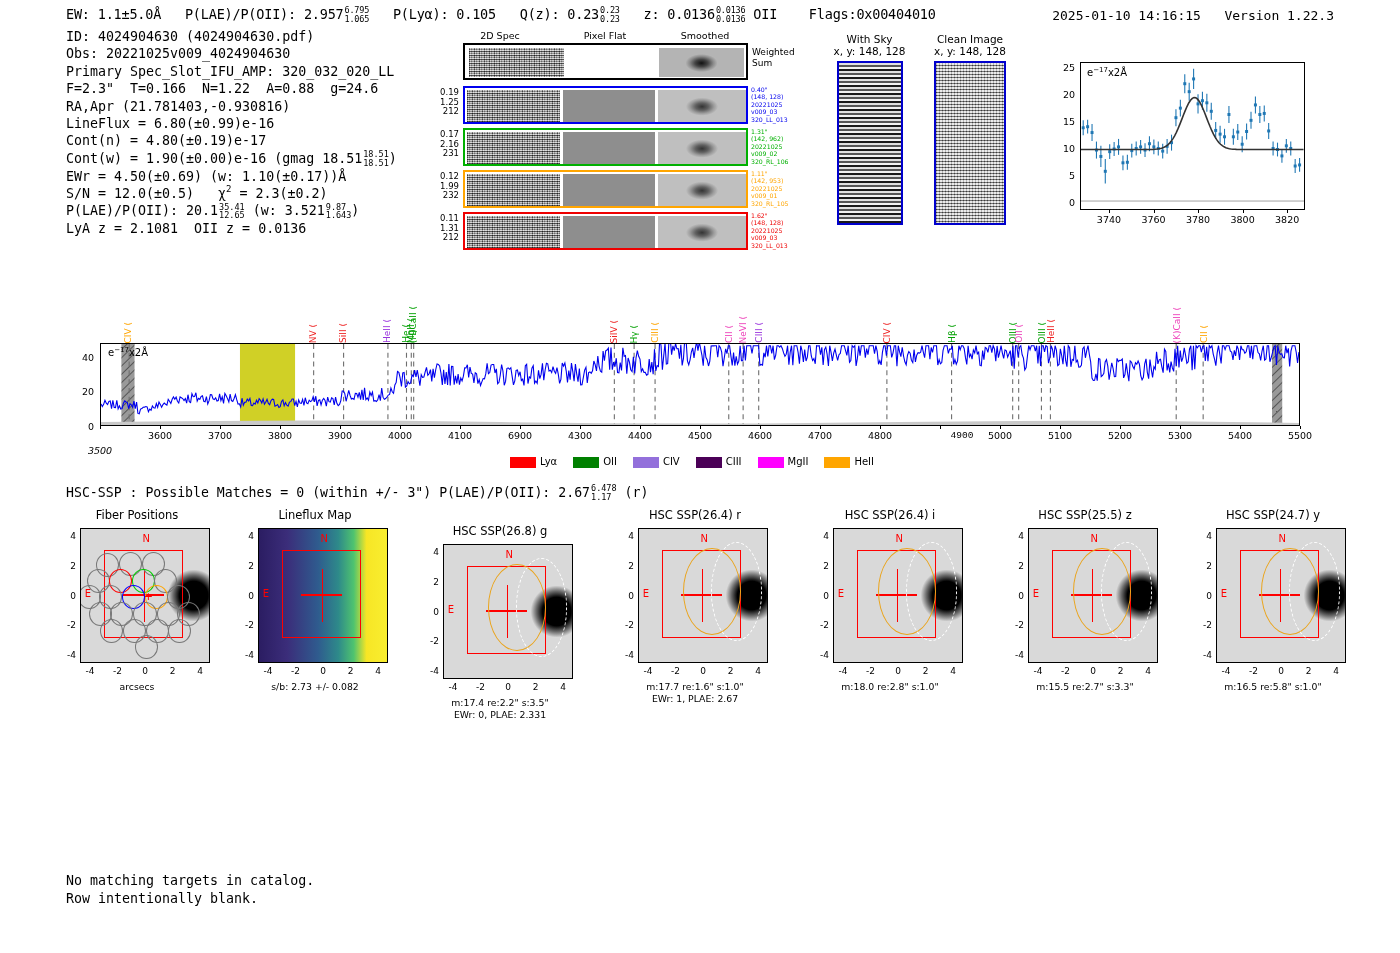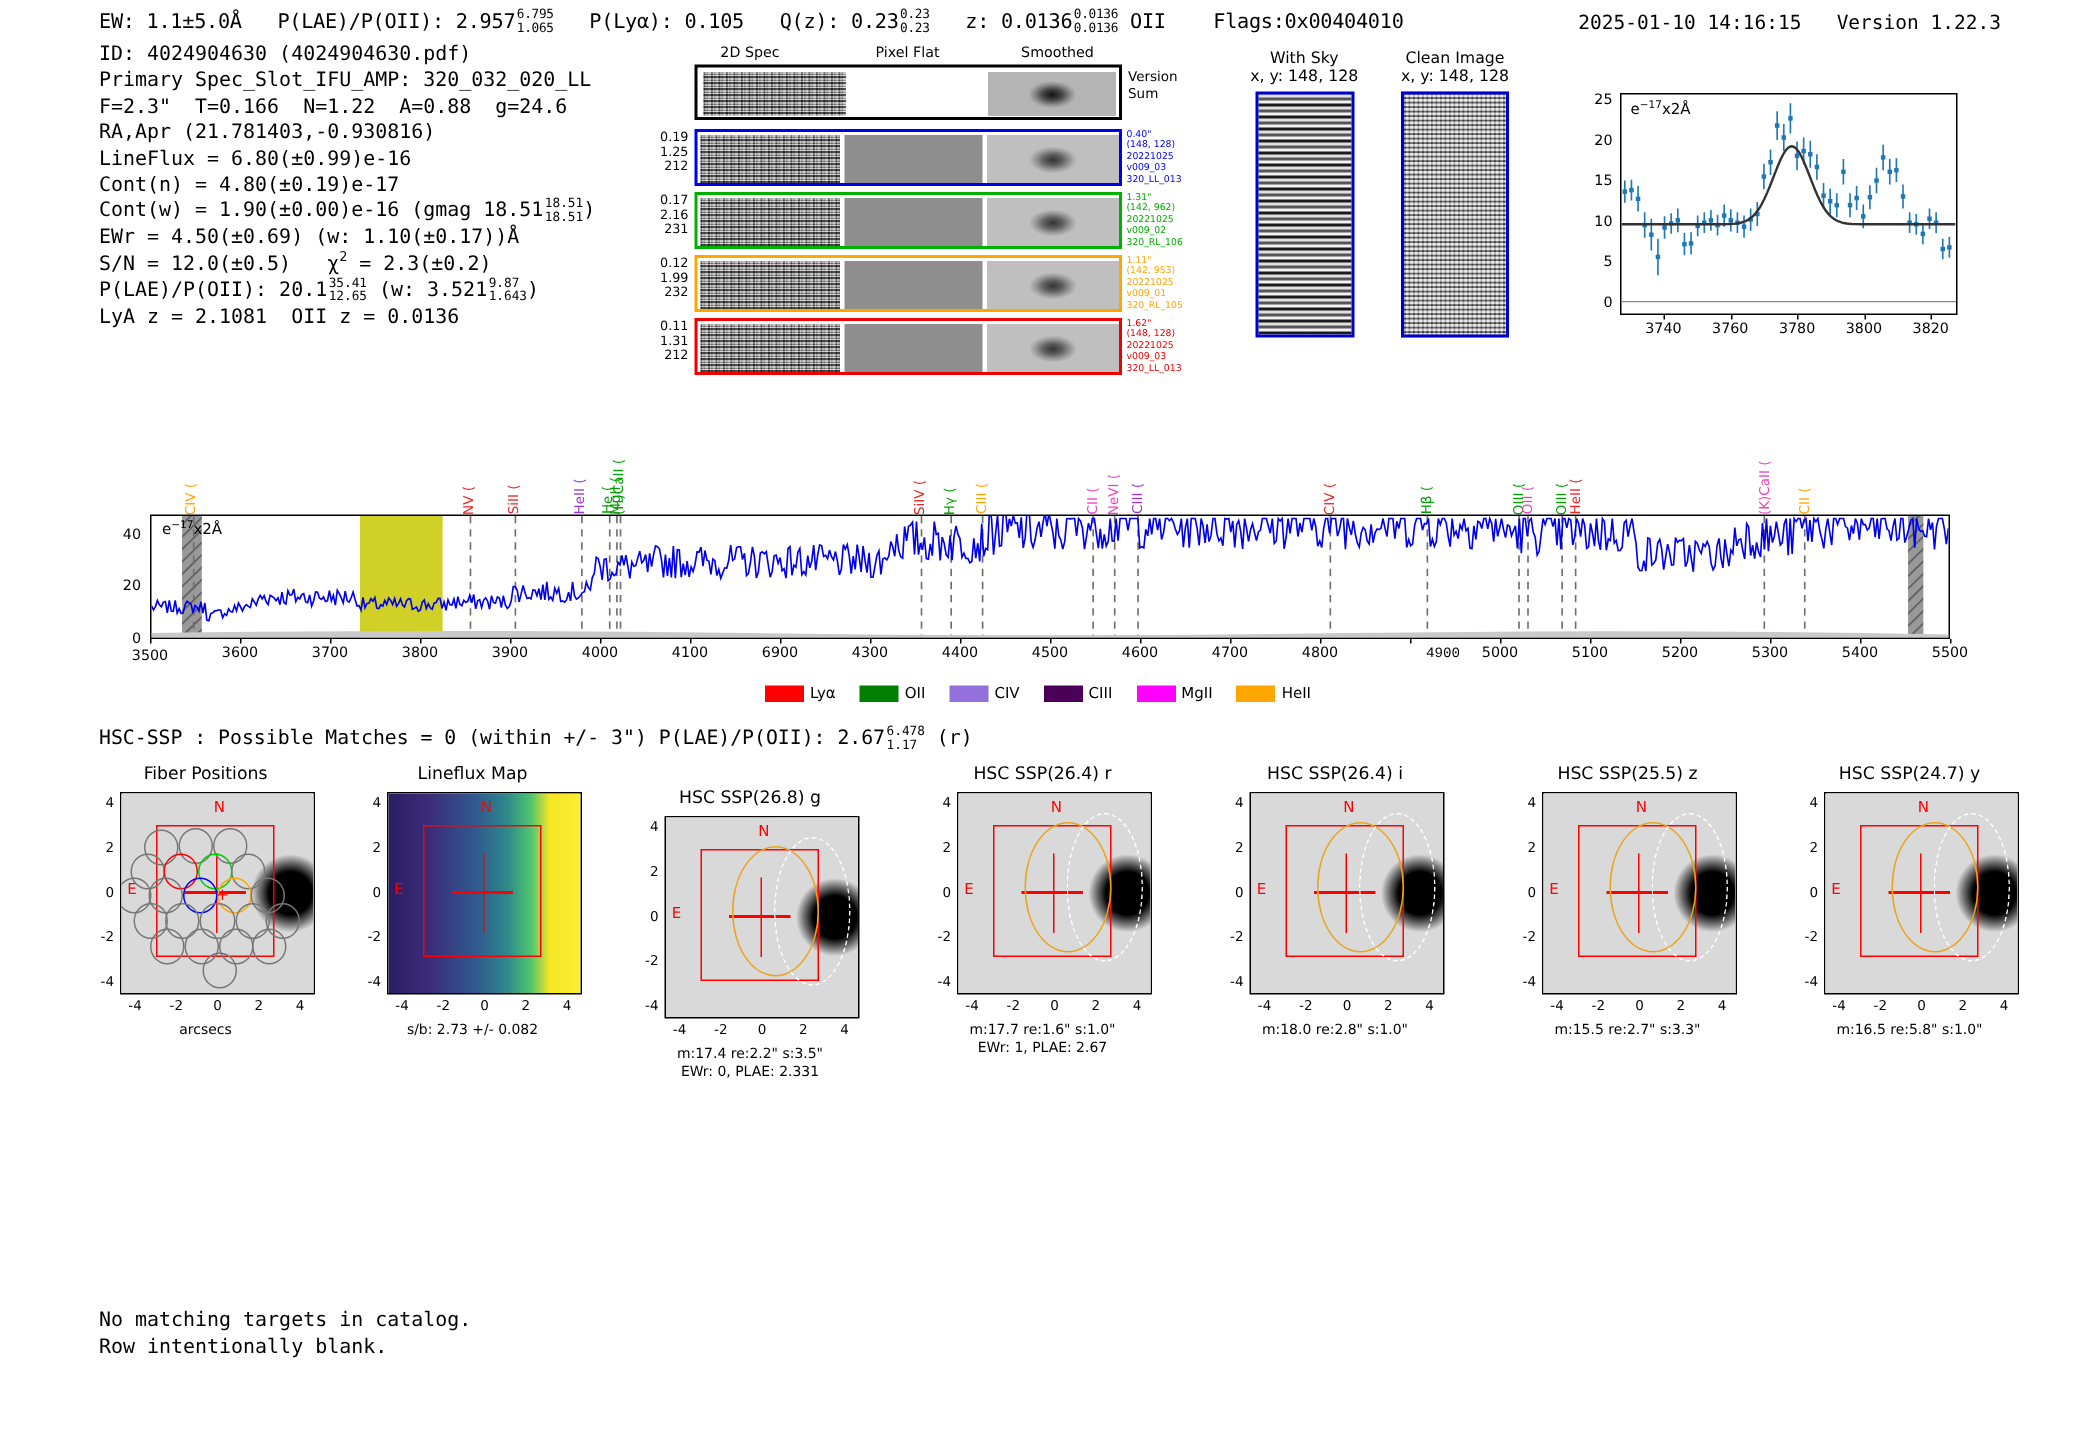--- a/index.html
+++ b/index.html
@@ -90,20 +90,21 @@
   &nbsp;&nbsp;
   <span>Flags:0x00404010</span>
 </div>
 <div class="abs mono nw" id="hdr-right">
   <span>2025-01-10 14:16:15</span>&nbsp;&nbsp;
   <span>Version 1.22.3</span>
 </div>
 
 <div class="abs mono" id="info">
   <div>ID: 4024904630 (4024904630.pdf)</div>
+  <div>Obs: 20221025v009_4024904630</div>
   <div>Primary Spec_Slot_IFU_AMP: 320_032_020_LL</div>
   <div>F=2.3"  T=0.166  N=1.22  A=0.88  g=24.6</div>
   <div>RA,Apr (21.781403,-0.930816)</div>
   <div>LineFlux = 6.80(±0.99)e-16</div>
   <div>Cont(n) = 4.80(±0.19)e-17</div>
   <div><span>Cont(w) = 1.90(±0.00)e-16 (gmag 18.51</span><span class="stack"><span style="display:block">18.51</span><span style="display:block">18.51</span></span><span>)</span></div>
   <div>EWr = 4.50(±0.69) (w: 1.10(±0.17))Å</div>
   <div><span>S/N = 12.0(±0.5)   χ</span><sup class="f" style="font-size:9px">2</sup><span> = 2.3(±0.2)</span></div>
   <div><span>P(LAE)/P(OII): 20.1</span><span class="stack"><span style="display:block">35.41</span><span style="display:block">12.65</span></span><span> (w: 3.521</span><span class="stack"><span style="display:block">9.87</span><span style="display:block">1.643</span></span><span>)</span></div>
   <div>LyA z = 2.1081  OII z = 0.0136</div>
@@ -111,21 +112,21 @@
 
 <div class="abs" id="spec2d" style="left:455px;top:30px;width:360px;height:225px;">
   <div class="sp-title" style="left:0px;top:0px;width:90px;">2D Spec</div>
   <div class="sp-title" style="left:105px;top:0px;width:90px;">Pixel Flat</div>
   <div class="sp-title" style="left:205px;top:0px;width:90px;">Smoothed</div>
 
   <div class="abs" style="left:8px;top:13px;width:285px;height:37px;border:2px solid #000;box-sizing:border-box;background:#fff;">
     <div class="imgbox noise noise-a" style="left:4px;top:3px;width:95px;height:29px;"></div>
     <div class="imgbox smooth" style="left:194px;top:3px;width:85px;height:29px;"></div>
   </div>
-  <div class="abs" style="left:297px;top:17px;font-size:9px;line-height:11px;white-space:pre;">Version
+  <div class="abs" style="left:297px;top:17px;font-size:9px;line-height:11px;white-space:pre;">Weighted
 Sum</div>
 
   <div class="abs" id="spec2d-rows" style="left:0;top:56px;width:360px;height:170px;">
       <div class="abs" style="left: 8px; top: 0px; width: 285px; height: 38px; border: 2px solid rgb(0, 0, 238); box-sizing: border-box; background: rgb(255, 255, 255);">
         <div class="imgbox noise noise-a" style="left:2px;top:2px;width:93px;height:32px;"></div>
         <div class="imgbox flat" style="left:98px;top:2px;width:92px;height:32px;"></div>
         <div class="imgbox smooth" style="left:193px;top:2px;width:88px;height:32px;opacity:.85"></div>
       </div>
       <div class="rowlab" style="left: -30px; top: 2px; width: 34px;">
         <div>0.19</div>
@@ -389,21 +390,21 @@
         <line x1="1077" y1="0" x2="1077" y2="83" stroke="#6e6e6e" stroke-width="1.1" stroke-dasharray="5,4"></line>
         <line x1="1104" y1="0" x2="1104" y2="83" stroke="#6e6e6e" stroke-width="1.1" stroke-dasharray="5,4"></line>
         <path d="M0 83 L0 80 Q 200 77 400 80 T 800 80 T 1200 81 L1200 83 Z" fill="#c9c9c9"></path>
         <path d="M0.00 61.34 L1.32 64.12 L2.64 61.86 L3.96 57.70 L5.28 60.64 L6.60 61.98 L7.92 58.80 L9.24 58.37 L10.56 66.22 L11.88 57.61 L13.20 64.96 L14.52 65.11 L15.84 57.65 L17.16 66.37 L18.48 63.33 L19.80 66.64 L21.12 66.25 L22.44 60.63 L23.76 58.29 L25.08 59.36 L26.40 60.00 L27.72 66.32 L29.04 61.15 L30.36 62.29 L31.68 65.01 L33.00 58.59 L34.32 66.28 L35.64 59.42 L36.96 71.14 L38.28 71.59 L39.60 66.68 L40.92 66.11 L42.24 64.81 L43.56 64.70 L44.88 64.13 L46.20 64.40 L47.52 69.43 L48.84 66.74 L50.16 67.91 L51.48 63.40 L52.80 65.31 L54.12 65.66 L55.44 61.03 L56.76 64.85 L58.08 59.40 L59.40 61.89 L60.72 64.87 L62.04 62.03 L63.36 60.56 L64.68 61.75 L66.00 62.56 L67.32 56.64 L68.64 58.71 L69.96 60.94 L71.28 56.65 L72.60 54.25 L73.92 56.58 L75.24 54.42 L76.56 58.60 L77.88 60.48 L79.20 54.20 L80.52 55.02 L81.84 55.90 L83.16 57.89 L84.48 55.93 L85.80 60.57 L87.12 51.96 L88.44 59.04 L89.76 60.06 L91.08 50.97 L92.40 54.04 L93.72 53.87 L95.04 49.95 L96.36 58.46 L97.68 55.58 L99.00 56.66 L100.32 53.70 L101.64 53.09 L102.96 58.67 L104.28 59.17 L105.60 53.87 L106.92 61.55 L108.24 58.03 L109.56 51.89 L110.88 52.02 L112.20 56.18 L113.52 56.99 L114.84 55.22 L116.16 58.40 L117.48 57.92 L118.80 51.06 L120.12 58.04 L121.44 54.15 L122.76 60.83 L124.08 50.66 L125.40 53.00 L126.72 55.97 L128.04 59.39 L129.36 51.26 L130.68 57.97 L132.00 58.80 L133.32 55.89 L134.64 51.91 L135.96 57.03 L137.28 61.55 L138.60 61.32 L139.92 64.48 L141.24 55.56 L142.56 62.77 L143.88 59.75 L145.20 59.58 L146.52 56.49 L147.84 58.28 L149.16 55.72 L150.48 62.98 L151.80 63.28 L153.12 60.57 L154.44 61.59 L155.76 57.63 L157.08 60.45 L158.40 56.03 L159.72 57.70 L161.04 60.48 L162.36 56.32 L163.68 61.64 L165.00 59.67 L166.32 56.59 L167.64 60.90 L168.96 62.16 L170.28 58.05 L171.60 56.49 L172.92 56.74 L174.24 63.75 L175.56 63.09 L176.88 62.13 L178.20 65.08 L179.52 64.20 L180.84 58.89 L182.16 57.33 L183.48 63.20 L184.80 59.99 L186.12 62.69 L187.44 63.70 L188.76 59.50 L190.08 59.08 L191.40 56.30 L192.72 56.35 L194.04 63.10 L195.36 58.69 L196.68 64.37 L198.00 57.25 L199.32 60.60 L200.64 60.84 L201.96 56.69 L203.28 63.03 L204.60 55.04 L205.92 60.37 L207.24 61.24 L208.56 57.57 L209.88 59.08 L211.20 58.18 L212.52 54.09 L213.84 59.34 L215.16 53.53 L216.48 63.43 L217.80 57.87 L219.12 57.15 L220.44 62.47 L221.76 57.62 L223.08 55.88 L224.40 57.86 L225.72 63.68 L227.04 54.48 L228.36 59.06 L229.68 59.52 L231.00 55.24 L232.32 56.00 L233.64 62.52 L234.96 54.44 L236.28 60.70 L237.60 63.18 L238.92 61.85 L240.24 57.98 L241.56 48.20 L242.88 48.15 L244.20 50.78 L245.52 58.70 L246.84 53.18 L248.16 47.46 L249.48 52.66 L250.80 56.31 L252.12 55.79 L253.44 56.63 L254.76 50.49 L256.08 50.73 L257.40 54.52 L258.72 49.66 L260.04 57.15 L261.36 46.91 L262.68 57.35 L264.00 45.01 L265.32 56.92 L266.64 55.26 L267.96 57.62 L269.28 49.21 L270.60 52.75 L271.92 49.37 L273.24 58.43 L274.56 58.02 L275.88 58.87 L277.20 57.19 L278.52 51.97 L279.84 58.02 L281.16 45.06 L282.48 54.49 L283.80 56.74 L285.12 55.90 L286.44 54.35 L287.76 52.33 L289.08 51.69 L290.40 45.15 L291.72 48.93 L293.04 50.52 L294.36 42.04 L295.68 39.31 L297.00 28.19 L298.32 29.12 L299.64 34.63 L300.96 43.58 L302.28 29.66 L303.60 29.27 L304.92 44.18 L306.24 43.01 L307.56 38.53 L308.88 40.67 L310.20 39.80 L311.52 31.59 L312.84 33.35 L314.16 26.84 L315.48 33.70 L316.80 26.73 L318.12 34.42 L319.44 42.62 L320.76 31.44 L322.08 34.31 L323.40 33.95 L324.72 28.59 L326.04 23.98 L327.36 31.96 L328.68 30.47 L330.00 26.31 L331.32 38.35 L332.64 25.49 L333.96 34.60 L335.28 26.37 L336.60 20.42 L337.92 20.97 L339.24 22.58 L340.56 30.00 L341.88 41.92 L343.20 26.35 L344.52 40.86 L345.84 28.69 L347.16 41.98 L348.48 20.51 L349.80 42.51 L351.12 22.97 L352.44 23.14 L353.76 41.77 L355.08 32.56 L356.40 40.34 L357.72 30.74 L359.04 41.61 L360.36 34.81 L361.68 37.88 L363.00 32.92 L364.32 24.52 L365.64 24.62 L366.96 21.19 L368.28 34.33 L369.60 23.64 L370.92 30.14 L372.24 30.85 L373.56 39.82 L374.88 29.40 L376.20 30.50 L377.52 40.59 L378.84 36.49 L380.16 42.56 L381.48 38.85 L382.80 35.40 L384.12 35.67 L385.44 30.40 L386.76 19.80 L388.08 30.41 L389.40 29.26 L390.72 21.59 L392.04 21.04 L393.36 21.03 L394.68 29.72 L396.00 25.47 L397.32 40.75 L398.64 39.26 L399.96 31.76 L401.28 21.05 L402.60 27.62 L403.92 42.32 L405.24 38.32 L406.56 25.26 L407.88 24.48 L409.20 25.87 L410.52 24.34 L411.84 33.25 L413.16 41.84 L414.48 37.71 L415.80 27.15 L417.12 26.69 L418.44 32.36 L419.76 28.39 L421.08 37.39 L422.40 35.99 L423.72 42.49 L425.04 22.30 L426.36 20.88 L427.68 40.50 L429.00 33.61 L430.32 35.01 L431.64 24.83 L432.96 22.21 L434.28 40.14 L435.60 37.95 L436.92 40.21 L438.24 27.00 L439.56 35.40 L440.88 30.91 L442.20 19.88 L443.52 37.02 L444.84 26.89 L446.16 19.79 L447.48 20.27 L448.80 27.67 L450.12 26.80 L451.44 29.21 L452.76 23.29 L454.08 27.84 L455.40 30.02 L456.72 24.28 L458.04 30.83 L459.36 40.31 L460.68 36.23 L462.00 19.54 L463.32 22.67 L464.64 19.51 L465.96 27.46 L467.28 39.34 L468.60 27.31 L469.92 36.48 L471.24 19.59 L472.56 27.98 L473.88 38.15 L475.20 20.62 L476.52 30.72 L477.84 38.71 L479.16 25.20 L480.48 41.85 L481.80 41.81 L483.12 34.40 L484.44 26.73 L485.76 23.89 L487.08 39.86 L488.40 29.29 L489.72 28.66 L491.04 29.99 L492.36 27.41 L493.68 17.45 L495.00 21.07 L496.32 27.51 L497.64 12.43 L498.96 23.31 L500.28 27.86 L501.60 28.89 L502.92 7.14 L504.24 16.97 L505.56 7.06 L506.88 6.19 L508.20 4.19 L509.52 26.34 L510.84 3.71 L512.16 26.41 L513.48 18.52 L514.80 23.16 L516.12 14.53 L517.44 29.17 L518.76 29.51 L520.08 18.97 L521.40 27.08 L522.72 3.81 L524.04 12.63 L525.36 11.90 L526.68 30.32 L528.00 14.31 L529.32 18.50 L530.64 26.42 L531.96 28.22 L533.28 13.14 L534.60 30.15 L535.92 14.15 L537.24 6.75 L538.56 12.60 L539.88 15.43 L541.20 28.22 L542.52 25.39 L543.84 29.02 L545.16 28.92 L546.48 31.97 L547.80 31.12 L549.12 15.33 L550.44 28.82 L551.76 18.59 L553.08 30.99 L554.40 5.28 L555.72 27.54 L557.04 22.17 L558.36 23.10 L559.68 -5.83 L561.00 2.04 L562.32 26.40 L563.64 12.27 L564.96 -0.55 L566.28 20.62 L567.60 20.18 L568.92 -3.53 L570.24 -4.94 L571.56 11.01 L572.88 1.93 L574.20 6.85 L575.52 -0.46 L576.84 4.89 L578.16 4.73 L579.48 14.99 L580.80 0.83 L582.12 21.90 L583.44 14.78 L584.76 -5.37 L586.08 -3.69 L587.40 17.28 L588.72 21.35 L590.04 16.26 L591.36 8.22 L592.68 3.90 L594.00 14.20 L595.32 4.75 L596.64 -2.53 L597.96 6.92 L599.28 -1.89 L600.60 4.60 L601.92 11.31 L603.24 22.32 L604.56 1.73 L605.88 13.57 L607.20 16.29 L608.52 22.54 L609.84 17.52 L611.16 1.97 L612.48 1.73 L613.80 1.94 L615.12 1.73 L616.44 1.73 L617.76 13.53 L619.08 1.73 L620.40 3.50 L621.72 8.33 L623.04 22.67 L624.36 14.04 L625.68 4.89 L627.00 9.93 L628.32 1.73 L629.64 1.73 L630.96 12.12 L632.28 21.99 L633.60 8.84 L634.92 22.34 L636.24 12.61 L637.56 20.59 L638.88 17.52 L640.20 1.73 L641.52 17.05 L642.84 17.16 L644.16 1.73 L645.48 16.91 L646.80 1.73 L648.12 1.73 L649.44 1.73 L650.76 1.73 L652.08 9.77 L653.40 1.73 L654.72 1.73 L656.04 1.73 L657.36 1.73 L658.68 1.73 L660.00 21.80 L661.32 20.99 L662.64 21.74 L663.96 9.14 L665.28 13.58 L666.60 1.73 L667.92 12.64 L669.24 1.73 L670.56 1.73 L671.88 9.73 L673.20 1.73 L674.52 16.04 L675.84 11.35 L677.16 1.73 L678.48 1.73 L679.80 3.21 L681.12 1.73 L682.44 4.54 L683.76 9.13 L685.08 12.56 L686.40 10.41 L687.72 1.73 L689.04 21.25 L690.36 8.39 L691.68 1.73 L693.00 21.67 L694.32 1.73 L695.64 1.73 L696.96 1.73 L698.28 8.57 L699.60 20.15 L700.92 1.73 L702.24 6.99 L703.56 18.31 L704.88 5.72 L706.20 17.45 L707.52 13.44 L708.84 1.73 L710.16 1.73 L711.48 12.27 L712.80 16.99 L714.12 14.97 L715.44 20.29 L716.76 1.73 L718.08 2.10 L719.40 1.73 L720.72 10.97 L722.04 3.40 L723.36 21.46 L724.68 5.75 L726.00 3.15 L727.32 10.41 L728.64 22.46 L729.96 1.73 L731.28 8.56 L732.60 17.37 L733.92 9.36 L735.24 5.20 L736.56 11.28 L737.88 16.77 L739.20 10.94 L740.52 9.71 L741.84 1.73 L743.16 1.73 L744.48 1.73 L745.80 6.85 L747.12 11.76 L748.44 1.73 L749.76 18.70 L751.08 17.06 L752.40 1.73 L753.72 3.35 L755.04 1.73 L756.36 22.40 L757.68 14.49 L759.00 1.73 L760.32 11.92 L761.64 1.73 L762.96 1.73 L764.28 1.73 L765.60 14.03 L766.92 4.81 L768.24 11.00 L769.56 1.73 L770.88 1.73 L772.20 1.73 L773.52 1.73 L774.84 9.83 L776.16 1.73 L777.48 7.49 L778.80 20.69 L780.12 17.07 L781.44 21.46 L782.76 8.38 L784.08 1.73 L785.40 1.73 L786.72 11.85 L788.04 1.73 L789.36 1.73 L790.68 1.73 L792.00 13.71 L793.32 9.32 L794.64 1.73 L795.96 1.73 L797.28 22.67 L798.60 1.73 L799.92 8.09 L801.24 12.99 L802.56 3.32 L803.88 12.29 L805.20 18.24 L806.52 21.22 L807.84 11.50 L809.16 7.82 L810.48 9.38 L811.80 16.81 L813.12 19.03 L814.44 5.66 L815.76 18.29 L817.08 11.48 L818.40 8.88 L819.72 9.30 L821.04 8.36 L822.36 1.73 L823.68 8.28 L825.00 14.03 L826.32 1.73 L827.64 1.73 L828.96 1.73 L830.28 15.47 L831.60 3.59 L832.92 8.51 L834.24 1.73 L835.56 1.73 L836.88 1.73 L838.20 21.53 L839.52 16.04 L840.84 20.36 L842.16 19.06 L843.48 6.47 L844.80 1.73 L846.12 1.73 L847.44 1.73 L848.76 9.56 L850.08 5.07 L851.40 5.53 L852.72 1.73 L854.04 20.80 L855.36 15.84 L856.68 20.78 L858.00 17.40 L859.32 1.73 L860.64 5.87 L861.96 1.73 L863.28 1.73 L864.60 4.61 L865.92 14.02 L867.24 20.93 L868.56 1.73 L869.88 13.14 L871.20 10.42 L872.52 15.46 L873.84 6.05 L875.16 9.14 L876.48 1.73 L877.80 10.09 L879.12 8.43 L880.44 21.98 L881.76 22.36 L883.08 6.79 L884.40 16.05 L885.72 3.60 L887.04 4.42 L888.36 8.58 L889.68 1.73 L891.00 1.73 L892.32 8.84 L893.64 1.73 L894.96 5.11 L896.28 17.54 L897.60 1.98 L898.92 13.95 L900.24 8.19 L901.56 1.73 L902.88 9.29 L904.20 14.76 L905.52 6.11 L906.84 6.90 L908.16 13.50 L909.48 10.07 L910.80 6.74 L912.12 22.14 L913.44 1.73 L914.76 25.36 L916.08 1.73 L917.40 1.73 L918.72 13.84 L920.04 3.33 L921.36 1.73 L922.68 11.00 L924.00 14.51 L925.32 26.62 L926.64 24.14 L927.96 12.54 L929.28 1.73 L930.60 5.80 L931.92 1.73 L933.24 1.73 L934.56 1.73 L935.88 7.22 L937.20 1.73 L938.52 19.96 L939.84 1.73 L941.16 22.61 L942.48 1.73 L943.80 1.73 L945.12 8.17 L946.44 1.73 L947.76 2.64 L949.08 19.72 L950.40 14.28 L951.72 1.73 L953.04 5.35 L954.36 14.06 L955.68 1.73 L957.00 6.15 L958.32 22.16 L959.64 21.02 L960.96 5.01 L962.28 11.78 L963.60 20.63 L964.92 1.73 L966.24 16.89 L967.56 23.15 L968.88 1.73 L970.20 3.72 L971.52 23.40 L972.84 15.75 L974.16 16.74 L975.48 1.73 L976.80 18.51 L978.12 16.71 L979.44 23.71 L980.76 23.53 L982.08 21.55 L983.40 4.74 L984.72 2.93 L986.04 14.15 L987.36 6.70 L988.68 1.73 L990.00 10.73 L991.32 18.29 L992.64 34.96 L993.96 37.36 L995.28 37.26 L996.60 30.49 L997.92 37.65 L999.24 14.92 L1000.56 15.49 L1001.88 33.51 L1003.20 32.28 L1004.52 29.97 L1005.84 18.46 L1007.16 16.00 L1008.48 22.62 L1009.80 36.60 L1011.12 28.17 L1012.44 19.26 L1013.76 25.02 L1015.08 33.52 L1016.40 33.34 L1017.72 14.70 L1019.04 17.98 L1020.36 16.66 L1021.68 16.86 L1023.00 15.48 L1024.32 34.71 L1025.64 31.32 L1026.96 19.87 L1028.28 29.53 L1029.60 38.11 L1030.92 17.30 L1032.24 18.63 L1033.56 23.09 L1034.88 25.56 L1036.20 19.15 L1037.52 20.75 L1038.84 17.33 L1040.16 20.72 L1041.48 32.47 L1042.80 36.74 L1044.12 34.13 L1045.44 20.34 L1046.76 15.26 L1048.08 29.01 L1049.40 35.49 L1050.72 15.94 L1052.04 26.03 L1053.36 34.19 L1054.68 23.24 L1056.00 25.67 L1057.32 7.90 L1058.64 20.38 L1059.96 16.25 L1061.28 15.66 L1062.60 23.41 L1063.92 29.35 L1065.24 5.21 L1066.56 7.70 L1067.88 27.03 L1069.20 19.95 L1070.52 29.09 L1071.84 17.98 L1073.16 24.49 L1074.48 28.06 L1075.80 4.89 L1077.12 22.44 L1078.44 1.73 L1079.76 24.03 L1081.08 6.77 L1082.40 18.13 L1083.72 13.89 L1085.04 3.85 L1086.36 11.43 L1087.68 19.81 L1089.00 18.22 L1090.32 5.22 L1091.64 1.73 L1092.96 26.82 L1094.28 1.73 L1095.60 25.91 L1096.92 1.73 L1098.24 3.82 L1099.56 1.73 L1100.88 1.73 L1102.20 8.39 L1103.52 2.73 L1104.84 1.73 L1106.16 17.25 L1107.48 2.76 L1108.80 17.64 L1110.12 1.73 L1111.44 3.89 L1112.76 1.73 L1114.08 10.29 L1115.40 15.47 L1116.72 22.15 L1118.04 9.13 L1119.36 1.73 L1120.68 10.76 L1122.00 19.83 L1123.32 1.73 L1124.64 1.73 L1125.96 5.76 L1127.28 1.73 L1128.60 1.73 L1129.92 1.73 L1131.24 7.26 L1132.56 8.26 L1133.88 16.41 L1135.20 6.52 L1136.52 12.14 L1137.84 1.73 L1139.16 5.17 L1140.48 16.25 L1141.80 1.73 L1143.12 5.88 L1144.44 5.89 L1145.76 9.53 L1147.08 8.03 L1148.40 1.73 L1149.72 1.73 L1151.04 14.38 L1152.36 1.73 L1153.68 15.69 L1155.00 2.04 L1156.32 1.73 L1157.64 1.73 L1158.96 8.81 L1160.28 10.10 L1161.60 16.86 L1162.92 7.46 L1164.24 1.73 L1165.56 16.46 L1166.88 15.30 L1168.20 1.73 L1169.52 1.73 L1170.84 18.19 L1172.16 13.88 L1173.48 8.75 L1174.80 3.01 L1176.12 1.73 L1177.44 21.57 L1178.76 1.73 L1180.08 8.58 L1181.40 10.63 L1182.72 10.00 L1184.04 13.76 L1185.36 14.10 L1186.68 1.73 L1188.00 9.40 L1189.32 4.44 L1190.64 22.92 L1191.96 7.33 L1193.28 1.73 L1194.60 1.73 L1195.92 1.73 L1197.24 8.71 L1198.56 19.29 L1199.88 8.37 " fill="none" stroke="#0000ee" stroke-width="1.1"></path>
       </svg>
   </div>
   <div style="position:absolute;left:8px;top:86px;font-size:10px;">e<sup style="font-size:7px">−17</sup>x2Å</div>
   <div id="spec-xticks"></div>
   <div id="spec-yticks"></div>
   <div id="spec-legend" style="position:absolute;left:0;top:190px;width:1200px;text-align:center;"><span class="legitem"><span class="legbox" style="background:#ff0000"></span><span>Lyα</span></span><span class="legitem"><span class="legbox" style="background:#008000"></span><span>OII</span></span><span class="legitem"><span class="legbox" style="background:#9370db"></span><span>CIV</span></span><span class="legitem"><span class="legbox" style="background:#4b0057"></span><span>CIII</span></span><span class="legitem"><span class="legbox" style="background:#ff00ff"></span><span>MgII</span></span><span class="legitem"><span class="legbox" style="background:#ffa500"></span><span>HeII</span></span></div>
-<div class="tickx" style="left: 0px; top: 172px;">3500</div>
+<div class="tickx" style="left: 0px; top: 185px; font-style: italic;">3500</div>
     <div class="tmk" style="left: 0px; top: 166px; width: 1px; height: 3px;"></div>
     <div class="tickx" style="left: 60px; top: 170px;">3600</div>
     <div class="tmk" style="left: 60px; top: 166px; width: 1px; height: 3px;"></div>
     <div class="tickx" style="left: 120px; top: 170px;">3700</div>
     <div class="tmk" style="left: 120px; top: 166px; width: 1px; height: 3px;"></div>
     <div class="tickx" style="left: 180px; top: 170px;">3800</div>
     <div class="tmk" style="left: 180px; top: 166px; width: 1px; height: 3px;"></div>
     <div class="tickx" style="left: 240px; top: 170px;">3900</div>
     <div class="tmk" style="left: 240px; top: 166px; width: 1px; height: 3px;"></div>
     <div class="tickx" style="left: 300px; top: 170px;">4000</div>

